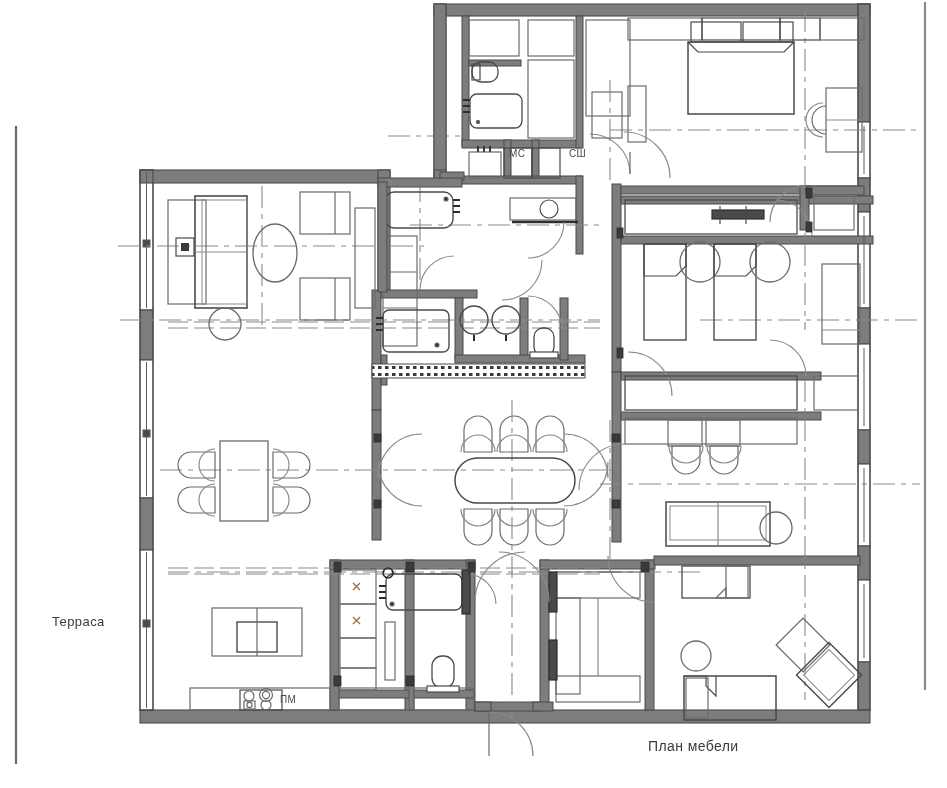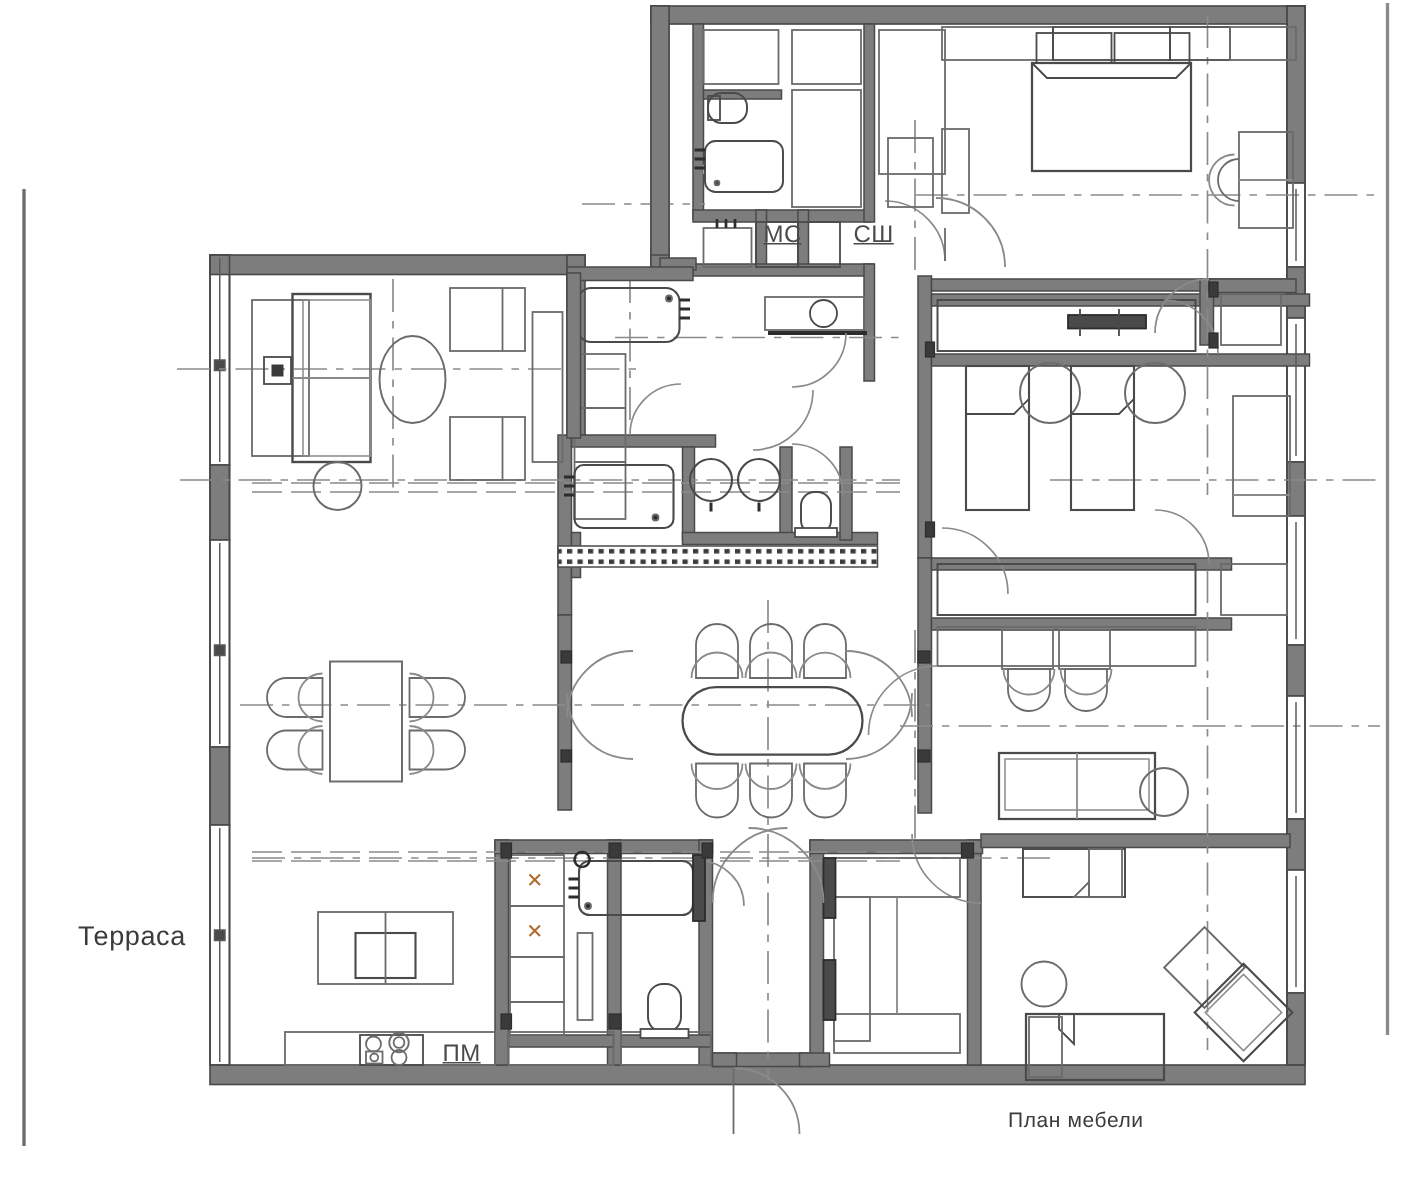--- a/index.html
+++ b/index.html
@@ -1,27 +1,27 @@
 <!DOCTYPE html>
 <html><head>
 <meta charset="utf-8">
 <title>План мебели</title>
 <style>
   html,body{margin:0;padding:0;background:#ffffff;}
   body{width:947px;height:788px;overflow:hidden;
        font-family:"Liberation Sans","DejaVu Sans",sans-serif;}
   #stage{position:relative;width:947px;height:788px;background:#fff;}
   svg#plan{position:absolute;left:0;top:0;width:947px;height:788px;display:block;}
-  .lbl{position:absolute;color:#3b3b3b;font-size:18px;letter-spacing:.4px;white-space:nowrap;}
-  .lbl-small{position:absolute;color:#4a4a4a;font-size:16px;letter-spacing:.3px;white-space:nowrap;text-decoration:underline;}
+  .lbl{position:absolute;color:#3b3b3b;font-size:13px;letter-spacing:.4px;white-space:nowrap;}
+  .lbl-small{position:absolute;color:#4a4a4a;font-size:10px;letter-spacing:.3px;white-space:nowrap;}
   #terrace-label{left:52px;top:614px;}
-  #plan-caption{left:672px;top:738px;font-size:14px;}
+  #plan-caption{left:648px;top:738px;font-size:14px;}
   #mc-label{left:509px;top:148px;}
   #csh-label{left:569px;top:148px;}
-  #pm-label{left:295px;top:694px;}
+  #pm-label{left:280px;top:694px;}
 </style>
 </head>
 <body>
 
 <div id="stage">
 
 <svg id="plan" viewBox="0 0 947 788">
   <defs>
     <pattern id="hatchpat" width="7" height="7" patternUnits="userSpaceOnUse">
       <rect width="7" height="7" fill="#ffffff"></rect>

